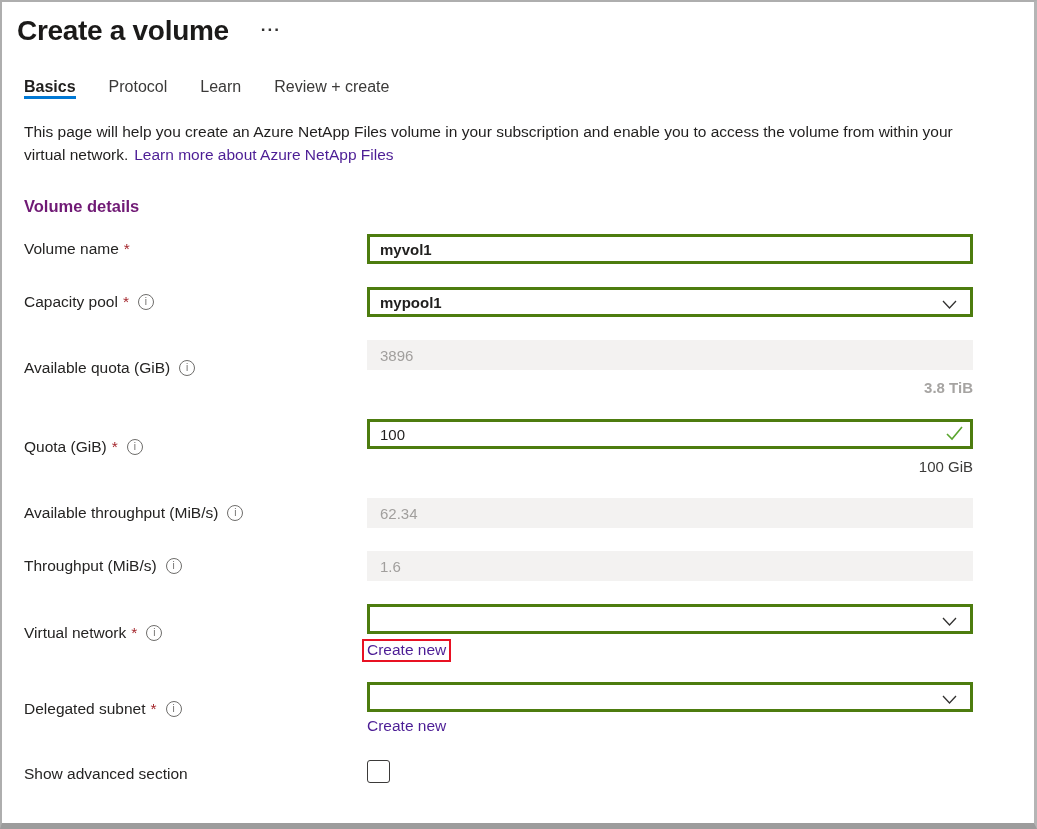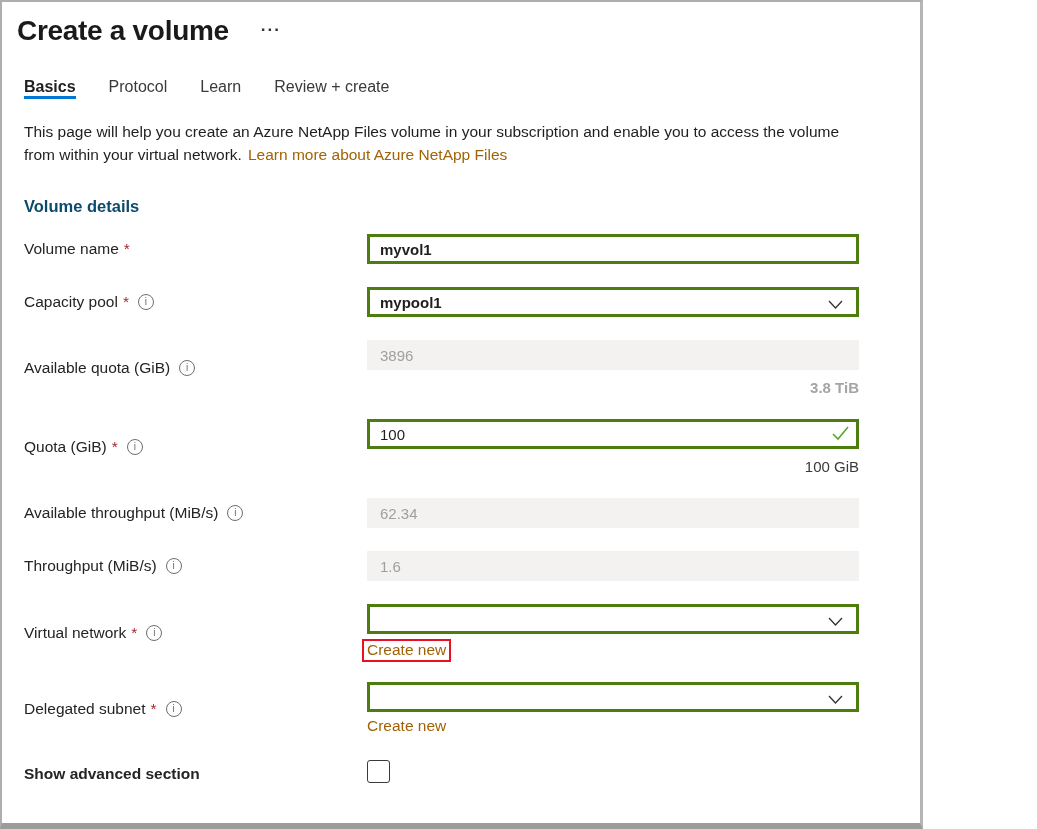--- a/index.html
+++ b/index.html
@@ -3,21 +3,21 @@
 <meta charset="utf-8">
 <style>
   * { box-sizing: border-box; margin: 0; padding: 0; }
   html,body { background:#fff; }
   body {
     font-family: "Liberation Sans", "DejaVu Sans", sans-serif;
     color:#201f1e;
     width:1037px; height:829px;
   }
   .page {
-    width:923px; height:829px;
+    width:1037px; height:829px;
     border:2px solid #aeaeae;
     border-bottom:6px solid #9c9c9c;
     border-right:3px solid #b5b5b5;
     background:#fff;
     overflow:hidden;
   }
   .content { padding:13px 61px 0 22px; }
 
   
   .title-row { display:flex; align-items:flex-start; margin-left:-7px; }
@@ -25,24 +25,24 @@
   .more-options { margin-left:32px; margin-top:6px; font-size:17px; font-weight:700;
     color:#323130; letter-spacing:1px; cursor:pointer; line-height:1; }
 
   
   .tabs { display:flex; gap:33px; margin-top:31px; }
   .tab { font-size:16px; color:#3b3a39; border-bottom:3px solid transparent; cursor:pointer; }
   .tab.active { font-weight:700; color:#201f1e; border-bottom-color:#0078d4; }
 
   
   .intro { margin-top:21px; font-size:15.5px; line-height:23px; color:#201f1e; max-width:995px; }
-  .link { color:#a16207; text-decoration:none; cursor:pointer;text-align:right; }
+  .link { color:#4c1d95; text-decoration:none; cursor:pointer;text-align:right; }
   .intro .link { margin-left:6px; }
 
-  .section-title { margin-top:31px; font-size:16.5px; font-weight:700; color:#0c4a6e; }
+  .section-title { margin-top:31px; font-size:16.5px; font-weight:700; color:#701a75; }
 
   
   .form { margin-top:18px; }
   .row { display:flex; margin-bottom:23px; }
   .label-cell { width:343px; min-height:30px; display:flex; align-items:center; flex-shrink:0; }
   .field-label { font-size:15.5px; color:#252423; }
   .req { color:#a4262c; margin-left:5px; font-size:15.5px; }
   .info-icon { width:16px; height:16px; border:1px solid #6e6d6b; border-radius:50%;
     display:inline-flex; align-items:center; justify-content:center;
     margin-left:9px; color:#6e6d6b; flex-shrink:0; }
@@ -71,21 +71,21 @@
   .hint.dark { color:#3b3a39; }
 
   .create-new-line { margin-top:5px; }
   .highlight-box { display:inline-block; border:2px solid #e81123; padding:0 3px 1px 3px; margin-left:-5px; }
   .create-new-link { font-size:15.5px; }
 
   .checkbox {
     display:inline-block; width:23px; height:23px; border:1.5px solid #3b3a39;
     border-radius:3px; background:#fff; cursor:pointer; margin-top:1px;
   }
-  .row.checkbox-row { margin-bottom:4px; margin-top:24px;font-weight:bold; }
+  .row.checkbox-row { margin-bottom:4px; margin-top:24px; }
   .row.vnet { margin-bottom:20px; }
 </style>
 </head>
 <body>
 
 <div class="page">
   <div class="content">
 
     <div class="title-row">
       <h1 class="page-title">Create a volume</h1>

